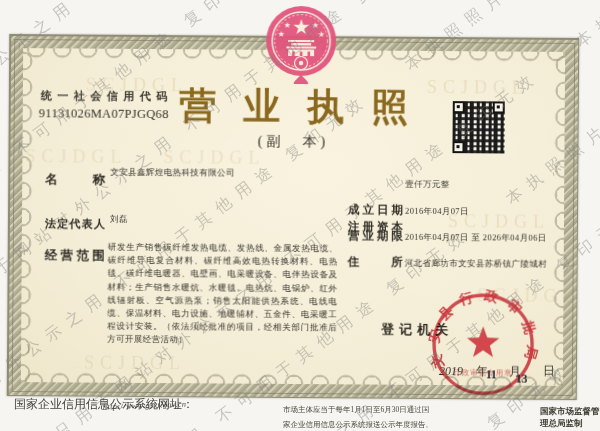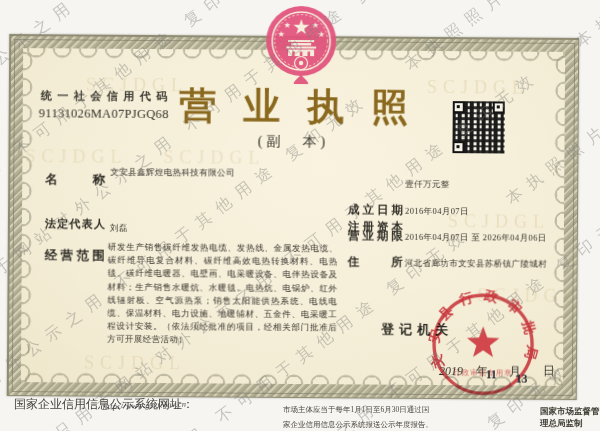--- a/index.html
+++ b/index.html
@@ -147,21 +147,21 @@
         <div class="finder f-tl"></div>
         <div class="finder f-tr"></div>
         <div class="finder f-bl"></div>
       </div>
 
       <span class="f-label lab-l" style="top:129px;">名称</span>
       <span class="f-value" style="left:102px;top:132px;">文安县鑫辉煌电热科技有限公司</span>
 
 
       <span class="f-label lab-l5" style="top:182px;">法定代表人</span>
-      <span class="f-value" style="left:102px;top:188px;font-family:Liberation Mono, monospace;">刘磊</span>
+      <span class="f-value" style="left:102px;top:179px;font-family:Liberation Mono, monospace;">刘磊</span>
 
       <span class="f-label lab-l" style="top:205px;">经营范围</span>
       <span class="f-value scope" style="left:100px;top:206px;">研发生产销售碳纤维发热电缆、发热线、金属发热电缆、碳纤维导电复合材料、碳纤维高效电热转换材料、电热毯、碳纤维电暖器、电壁画、电采暖设备、电伴热设备及材料；生产销售水暖炕、水暖毯、电热炕、电锅炉、红外线辐射板、空气源热泵；销售太阳能供热系统、电线电缆、保温材料、电力设施、地暖辅材、五金件、电采暖工程设计安装。（依法须经批准的项目，经相关部门批准后方可开展经营活动）</span>
 
       <span class="f-label lab-r" style="top:139px;margin-top:44px;">注册资本</span>
       <span class="f-value" style="left:397px;top:142px;">壹仟万元整</span>
 
       <span class="f-label lab-r" style="top:166px;">成立日期</span>
       <span class="f-value" style="left:397px;top:169px;">2016年04月07日</span>
 

